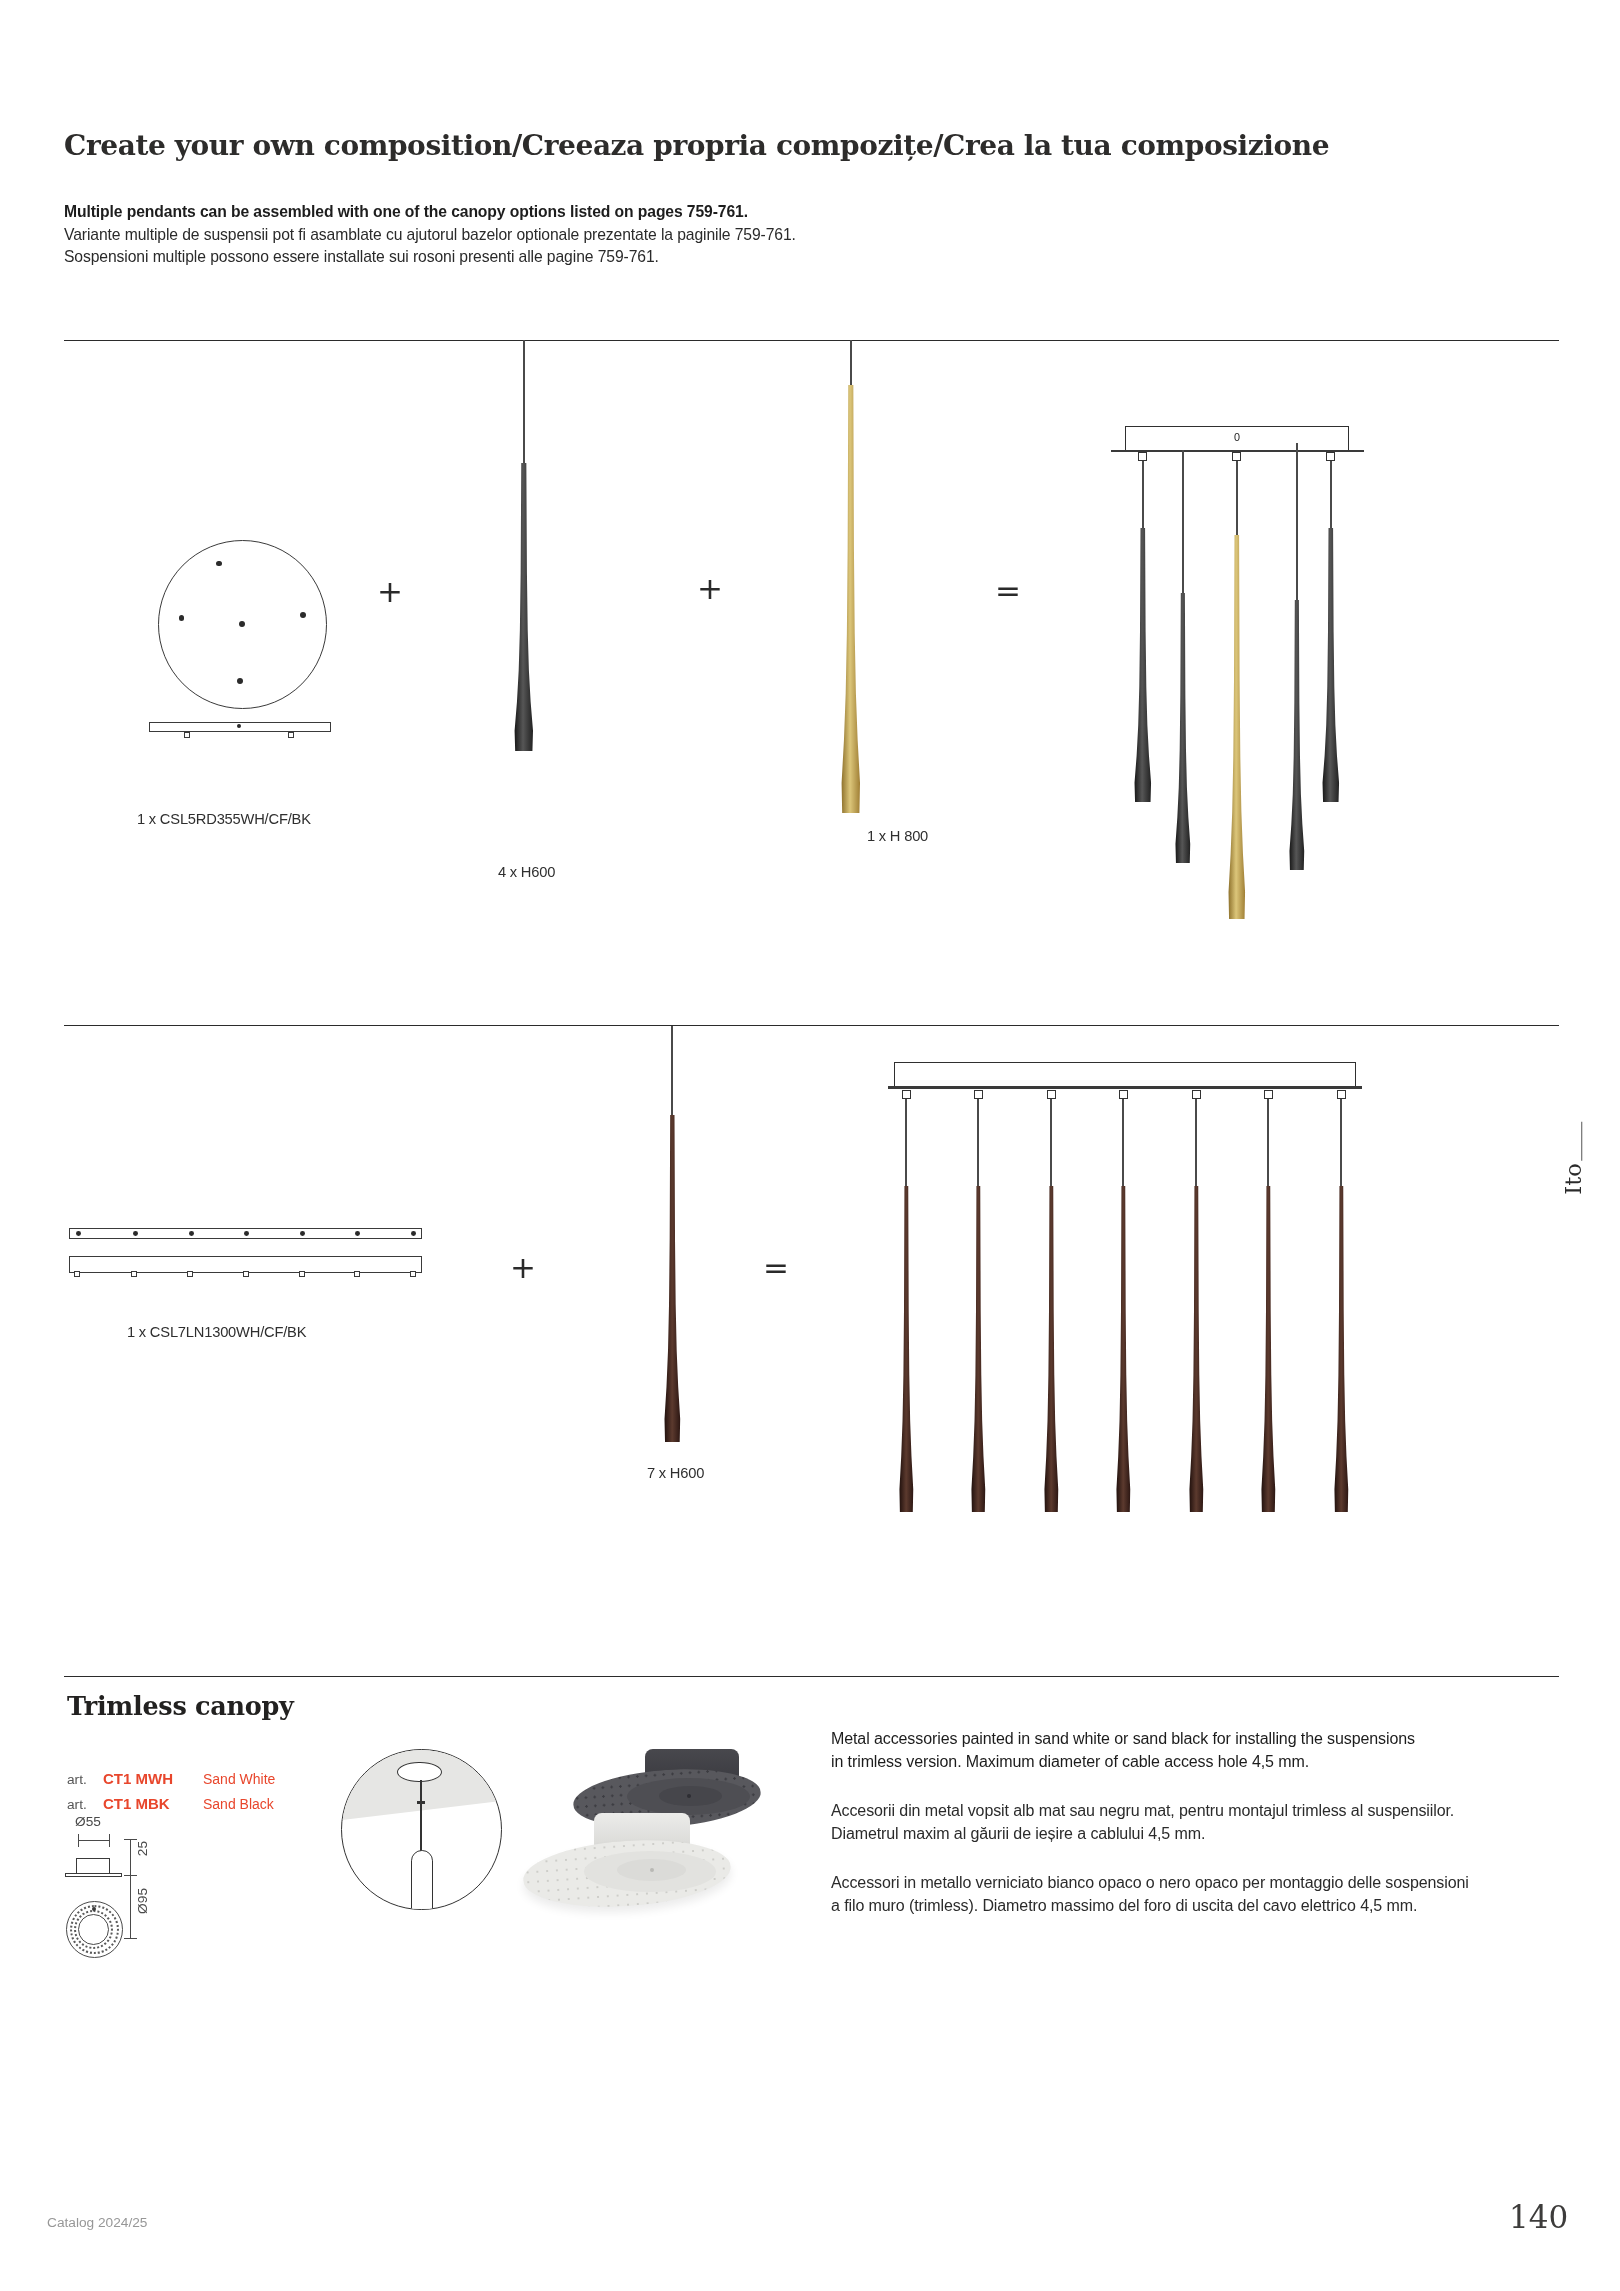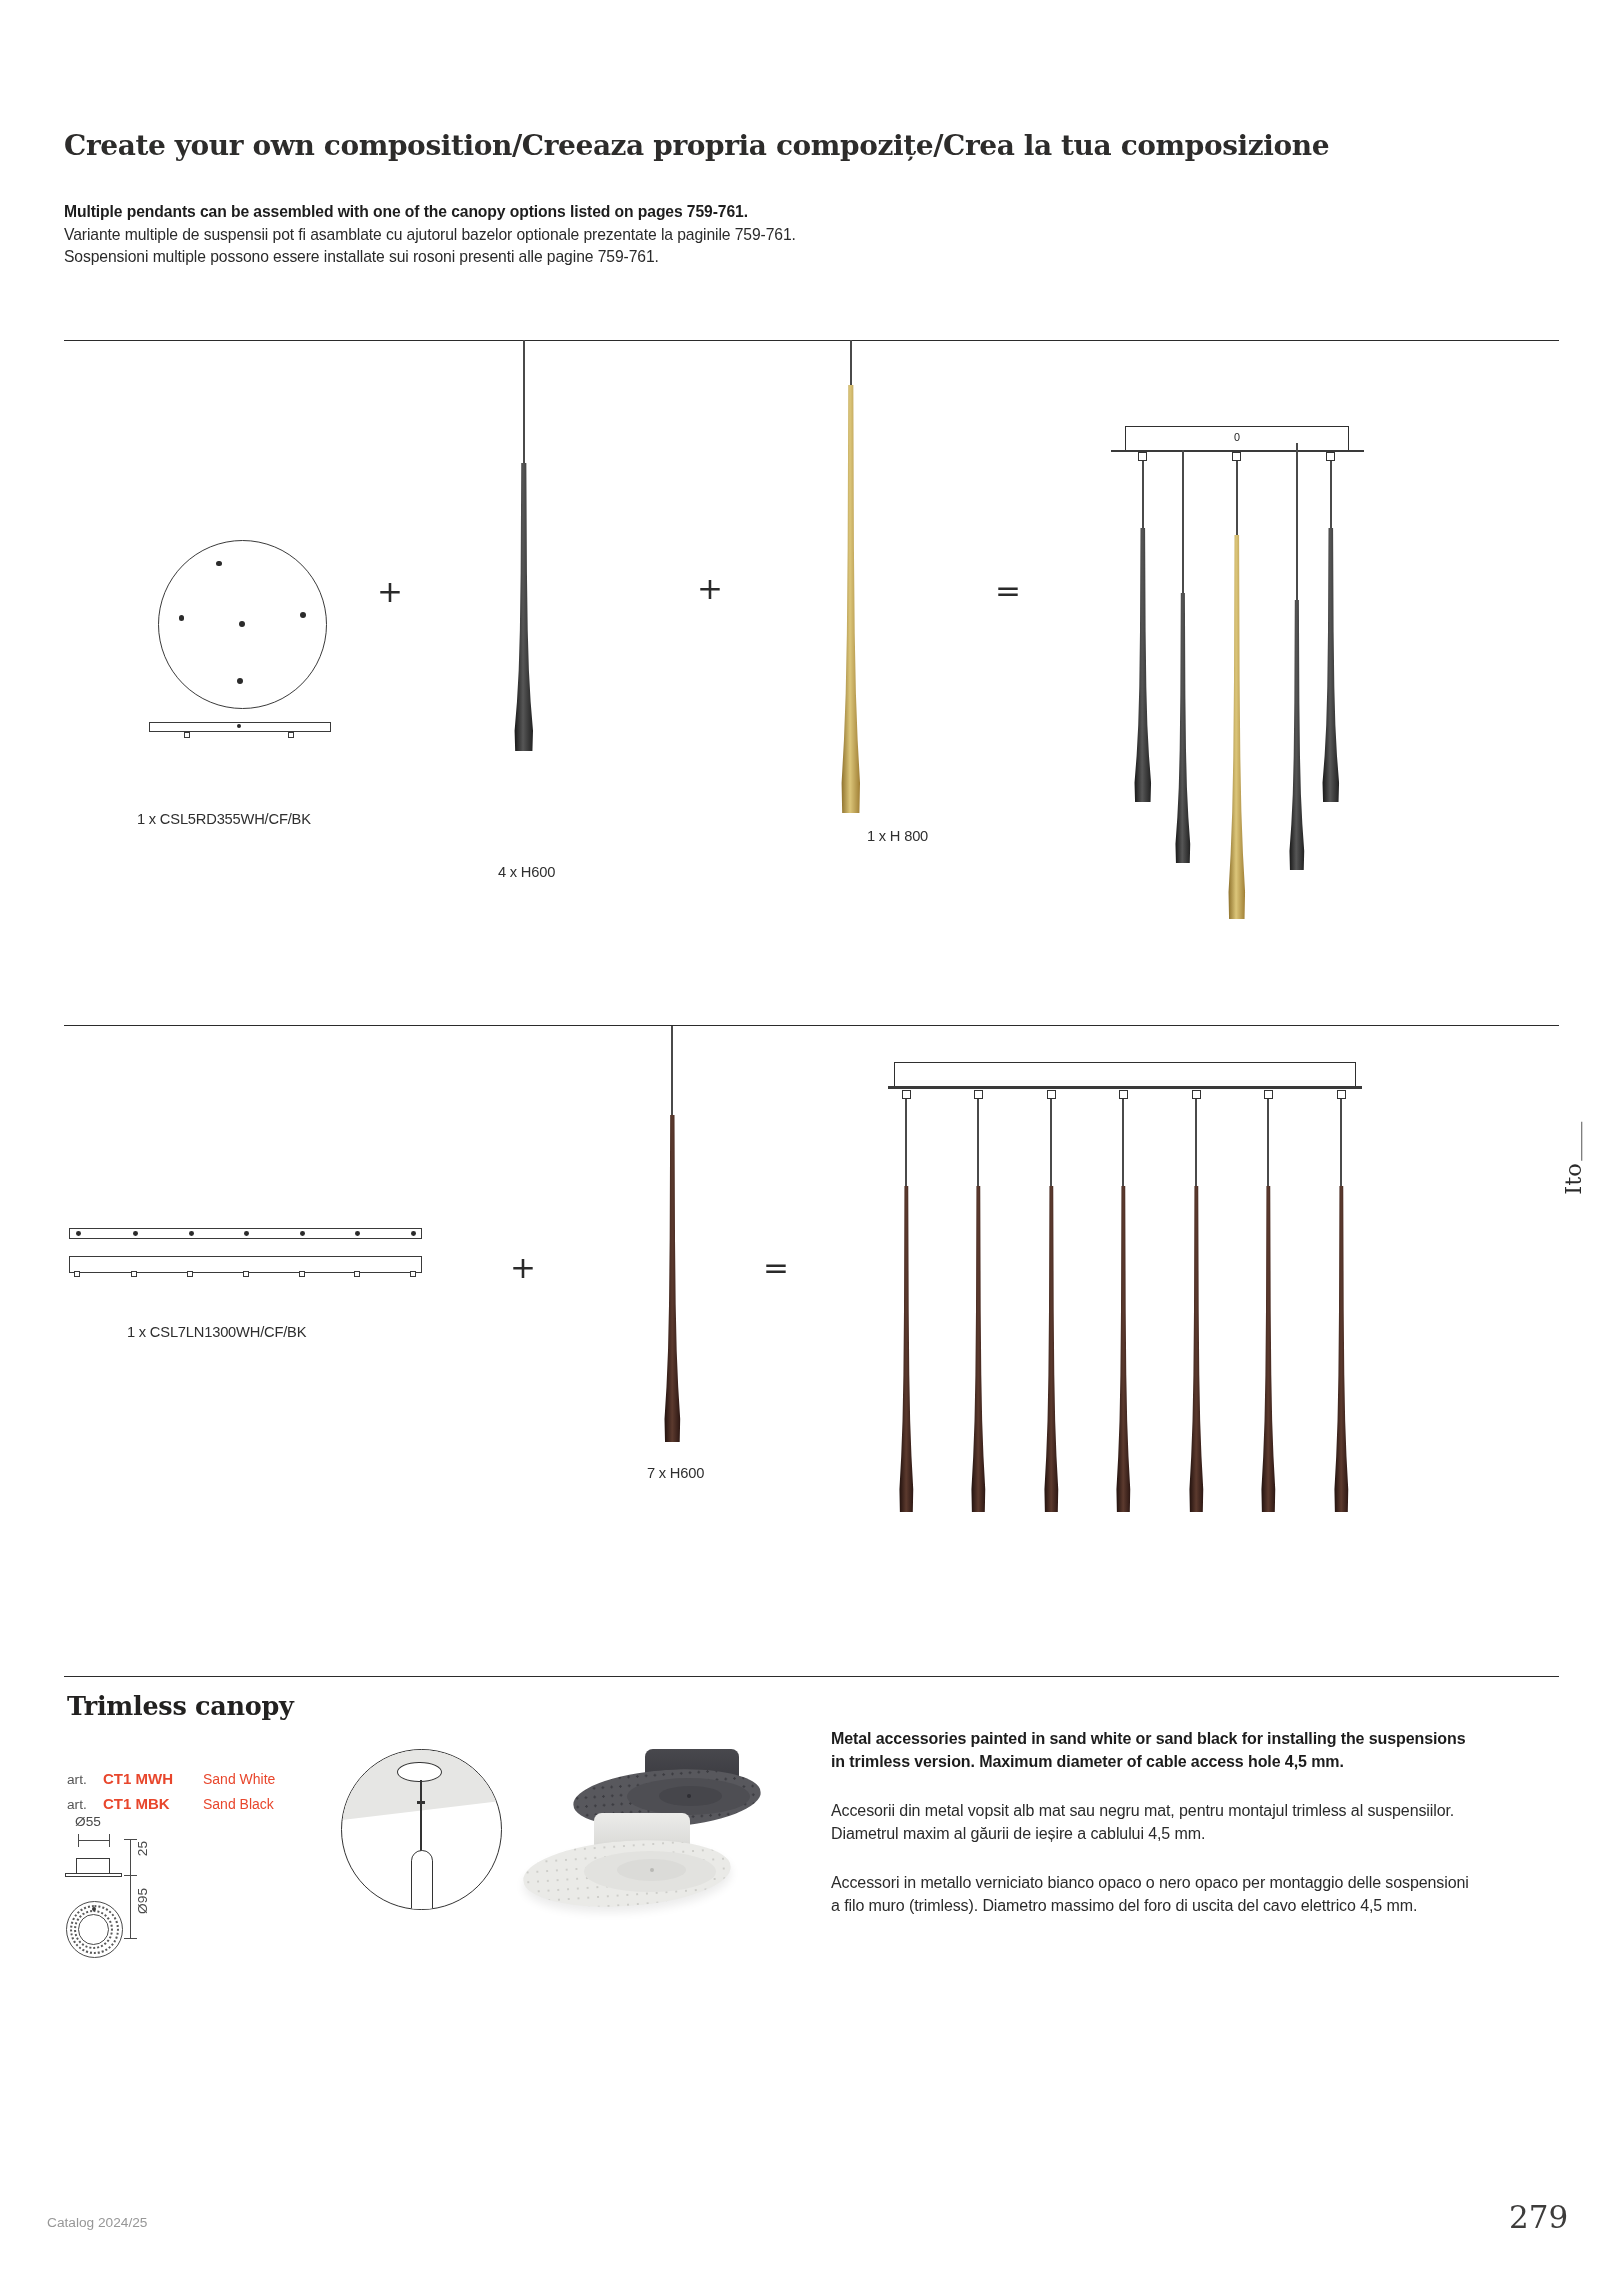--- a/index.html
+++ b/index.html
@@ -55,21 +55,21 @@
     font-weight:700; font-size:25.5px; color:#222120; letter-spacing:-0.3px; }
   .art-prefix { font-size:13.7px; color:#555; }
   .art-code { font-size:15px; font-weight:700; }
   .art-finish { font-size:14px; }
   .dimtext { position:absolute; font-size:13.7px; color:#4a4a4a; }
   .dimtext-v { position:absolute; font-size:13.7px; color:#4a4a4a; writing-mode:vertical-rl; transform:rotate(180deg); }
   .stroke-h { position:absolute; height:1px; background:#4a4a4a; }
   .stroke-v { position:absolute; width:1px; background:#4a4a4a; }
   .desc { position:absolute; left:831px; width:740px; font-size:16px; line-height:22.5px;
     color:#2b2b2b; white-space:pre-line; letter-spacing:-0.1px; }
-  .desc.bold { font-weight:700; color:#1c1c1c; }
+  .desc.bold { font-weight:400; color:#1c1c1c; }
 
   .detail-circle { position:absolute; left:341px; top:1749px; width:161px; height:161px;
     border:1.3px solid #333; border-radius:50%; overflow:hidden; background:#fff; }
   .plane { position:absolute; inset:0; background:#e6e6e4;
     clip-path:polygon(0 0,100% 0,100% 32%,0 44%); }
   .hole-oval { position:absolute; left:55px; top:11.8px; width:45px; height:20.6px;
     border:1.6px solid #333; border-radius:50%; background:#fff; }
   .det-cable { position:absolute; left:78px; top:30px; width:2px; height:71px; background:#333; }
   .det-adj { position:absolute; left:75px; top:51px; width:7.8px; height:2.9px; background:#333; }
   .det-capsule { position:absolute; left:69px; top:100px; width:21.6px; height:63px;
@@ -290,16 +290,16 @@
   <span class="cdot" style="left:650px; top:1868px; width:3.9px; height:3.9px; background:#b9b9b5;"></span>
 
   <div class="desc bold" style="top:1728px;">Metal accessories painted in sand white or sand black for installing the suspensions
 in trimless version. Maximum diameter of cable access hole 4,5 mm.</div>
   <div class="desc" style="top:1800px;">Accesorii din metal vopsit alb mat sau negru mat, pentru montajul trimless al suspensiilor.
 Diametrul maxim al găurii de ieșire a cablului 4,5 mm.</div>
   <div class="desc" style="top:1872px;">Accessori in metallo verniciato bianco opaco o nero opaco per montaggio delle sospensioni
 a filo muro (trimless). Diametro massimo del foro di uscita del cavo elettrico 4,5 mm.</div>
 
   <div class="footer-catalog">Catalog 2024/25</div>
-  <div class="footer-page">279</div>
+  <div class="footer-page">140</div>
 
 </div>
 
 
 </body></html>

